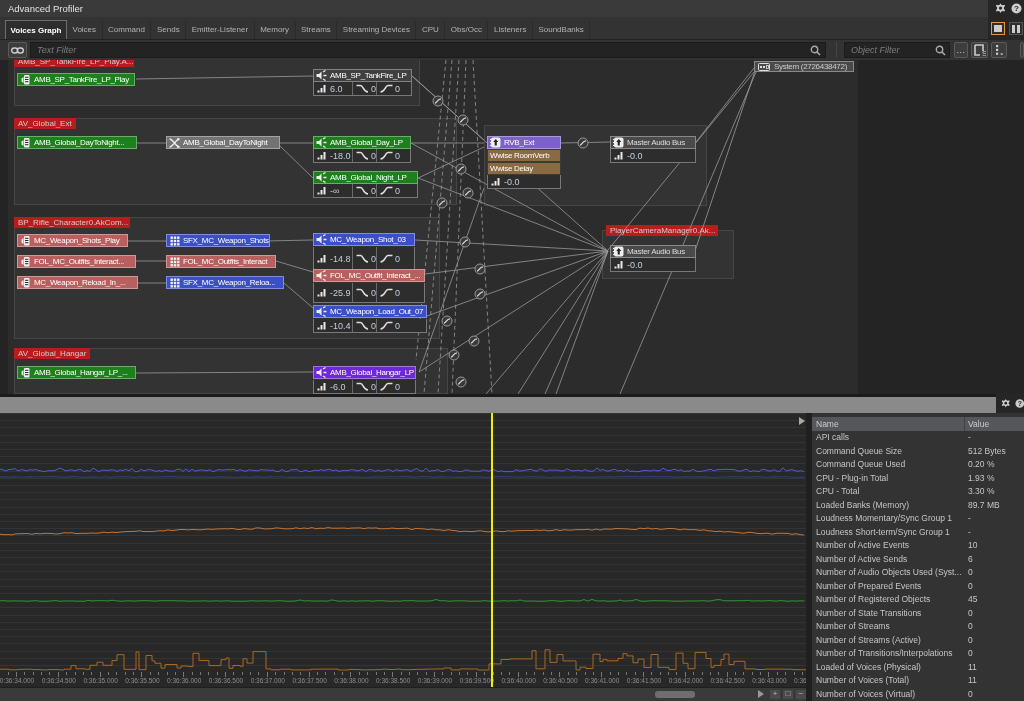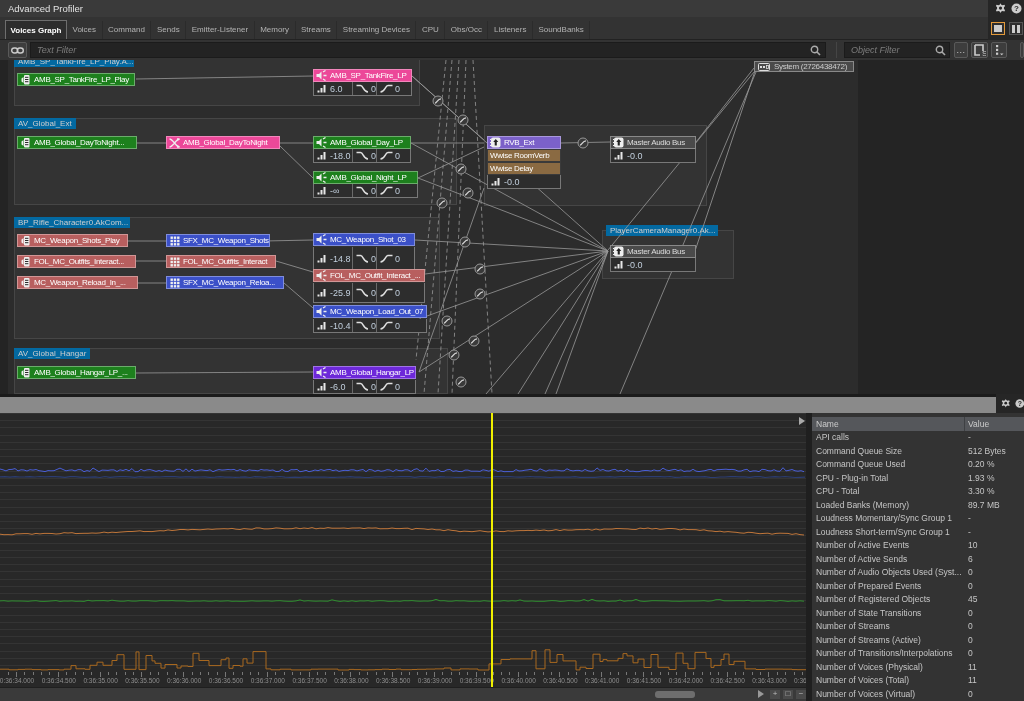--- a/index.html
+++ b/index.html
@@ -17,21 +17,21 @@
 .tbtn2 { width:14px; height:13px; border:1px solid #555; background:#2e2e2e; display:flex; align-items:center; justify-content:center; gap:1.5px; }
 .tbtn2 .b { width:3px; height:8px; background:#ccc; }
 
 #frow { left:0; top:40px; width:1024px; height:20px; background:#333; }
 .inp { position:absolute; top:2px; height:16px; background:#232323; border:1px solid #1b1b1b; color:#7c7c7c; font-style:italic; font-size:9px; line-height:14px; padding-left:6px; }
 .sbtn { position:absolute; top:2px; height:16px; background:#3d3d3d; border:1px solid #5a5a5a; border-radius:2px; display:flex; align-items:center; justify-content:center; color:#ccc; }
 
 #tgraph { left:0; top:60px; width:1024px; height:334px; background:#242424; overflow:hidden; }
 #tcontent { position:absolute; left:8px; top:0; width:850px; height:334px; background:#2c2c2c; }
 .grp { position:absolute; background:#333333; border:1px solid #464646; }
-.glb { position:absolute; background:#0369a1; color:#cfcfcf; font-size:8px; height:11px; line-height:11px; padding:0 4px; white-space:nowrap; overflow:hidden; }
+.glb { position:absolute; background:#b91c1c; color:#cfcfcf; font-size:8px; height:11px; line-height:11px; padding:0 4px; white-space:nowrap; overflow:hidden; }
 .nd { position:absolute; display:flex; align-items:center; padding-left:2px; white-space:nowrap; overflow:hidden; }
 .mr { position:absolute; background:#2d2d2d; border:1px solid #787878; border-top:none; display:flex; }
 .mc { display:flex; align-items:center; padding-left:2px; overflow:hidden; }
 .mc.bl { border-left:1px solid #6a6a6a; }
 .mv { color:#c2cfdd; font-size:9px; }
 
 #divider { left:0; top:394px; width:1024px; height:3px; background:#1b1b1b; }
 #graybar { left:0; top:397px; width:996px; height:16px; background:#8a8a8a; }
 #gcorner { left:996px; top:394px; width:28px; height:19px; background:#262626; display:flex; align-items:center; gap:4px; padding-left:5px; }
 
@@ -229,21 +229,21 @@
   <div class="nd" style="left:17px;top:13px;width:118px;height:13px;background:#1d801d;border:1px solid rgba(255,255,255,.35);color:#fff;font-size:8px;letter-spacing:-0.3px">
         <svg width="10" height="11" viewBox="0 0 10 11" style="margin:0 3px 0 1px;flex:none">
           <path d="M0.5 4.5 L2.5 3 L2.5 9 L0.5 7.5 Z" fill="#f0f0f0"></path>
           <rect x="3" y="1" width="5.5" height="9.5" rx="1" fill="#f0f0f0"></rect>
           <rect x="4" y="2.8" width="3.4" height="1" fill="#2a2a2a"></rect>
           <rect x="4" y="5" width="3.4" height="1" fill="#2a2a2a"></rect>
           <rect x="4" y="7.2" width="3.4" height="1" fill="#2a2a2a"></rect>
         </svg>
         <span>AMB_SP_TankFire_LP_Play</span>
       </div>
-      <div class="nd" style="left:313px;top:9px;width:99px;height:13px;background:#ec4899;border:1px solid rgba(255,255,255,.35);color:#fff;font-size:8px;letter-spacing:-0.3px">
+      <div class="nd" style="left:313px;top:9px;width:99px;height:13px;background:#404040;border:1px solid rgba(255,255,255,.35);color:#fff;font-size:8px;letter-spacing:-0.3px">
         <svg width="11" height="11" viewBox="0 0 11 11" style="margin:0 3px 0 0;flex:none">
           <path d="M0.5 4 L3 4 L5.5 1.5 L5.5 9.5 L3 7 L0.5 7 Z" fill="#eee"></path>
           <path d="M7 2 L9.5 0.5 M7.5 5.5 L10.5 5.5 M7 9 L9.5 10.5" stroke="#eee" stroke-width="1.3" fill="none"></path>
         </svg>
         <span>AMB_SP_TankFire_LP</span>
       </div>
       <div class="mr" style="left:313px;top:22px;width:99px;height:14px">
         <div class="mc" style="width:38px">
           <svg width="10" height="9" viewBox="0 0 10 9" style="margin:0 3px 0 1px;flex:none">
             <path d="M0.5 8.5 L2.5 8.5 L2.5 6.5 L0.5 6.5 Z M3.5 8.5 L5.5 8.5 L5.5 4 L3.5 4 Z M6.5 8.5 L8.5 8.5 L8.5 1 L6.5 1 Z" fill="#e8e8e8"></path>
@@ -266,21 +266,21 @@
       <div class="nd" style="left:17px;top:76px;width:120px;height:13px;background:#1d801d;border:1px solid rgba(255,255,255,.35);color:#fff;font-size:8px;letter-spacing:-0.3px">
         <svg width="10" height="11" viewBox="0 0 10 11" style="margin:0 3px 0 1px;flex:none">
           <path d="M0.5 4.5 L2.5 3 L2.5 9 L0.5 7.5 Z" fill="#f0f0f0"></path>
           <rect x="3" y="1" width="5.5" height="9.5" rx="1" fill="#f0f0f0"></rect>
           <rect x="4" y="2.8" width="3.4" height="1" fill="#2a2a2a"></rect>
           <rect x="4" y="5" width="3.4" height="1" fill="#2a2a2a"></rect>
           <rect x="4" y="7.2" width="3.4" height="1" fill="#2a2a2a"></rect>
         </svg>
         <span>AMB_Global_DayToNight...</span>
       </div>
-      <div class="nd" style="left:166px;top:76px;width:114px;height:13px;background:#ec4899;border:1px solid rgba(255,255,255,.35);color:#fff;font-size:8px;letter-spacing:-0.3px">
+      <div class="nd" style="left:166px;top:76px;width:114px;height:13px;background:#737373;border:1px solid rgba(255,255,255,.35);color:#fff;font-size:8px;letter-spacing:-0.3px">
         <svg width="11" height="10" viewBox="0 0 11 10" style="margin:0 3px 0 0;flex:none">
           <path d="M0.5 1 C4 1 7 9 10.5 9 M0.5 9 C4 9 7 1 10.5 1" stroke="#eee" stroke-width="1.4" fill="none"></path>
           <path d="M8 0 L11 1 L8.6 3 Z M8 10 L11 9 L8.6 7 Z" fill="#eee"></path>
         </svg>
         <span>AMB_Global_DayToNight</span>
       </div>
       <div class="nd" style="left:313px;top:76px;width:98px;height:13px;background:#1d801d;border:1px solid rgba(255,255,255,.35);color:#fff;font-size:8px;letter-spacing:-0.3px">
         <svg width="11" height="11" viewBox="0 0 11 11" style="margin:0 3px 0 0;flex:none">
           <path d="M0.5 4 L3 4 L5.5 1.5 L5.5 9.5 L3 7 L0.5 7 Z" fill="#eee"></path>
           <path d="M7 2 L9.5 0.5 M7.5 5.5 L10.5 5.5 M7 9 L9.5 10.5" stroke="#eee" stroke-width="1.3" fill="none"></path>
@@ -819,21 +819,21 @@
           </div>
           <div class="trow">
             <div class="tn">Number of Streams (Active)</div>
             <div class="tv">0</div>
           </div>
           <div class="trow">
             <div class="tn">Number of Transitions/Interpolations</div>
             <div class="tv">0</div>
           </div>
           <div class="trow">
-            <div class="tn">Number of Voices (Physical)</div>
+            <div class="tn">Loaded of Voices (Physical)</div>
             <div class="tv">11</div>
           </div>
           <div class="trow">
             <div class="tn">Number of Voices (Total)</div>
             <div class="tv">11</div>
           </div>
           <div class="trow">
             <div class="tn">Number of Voices (Virtual)</div>
             <div class="tv">0</div>
           </div>

